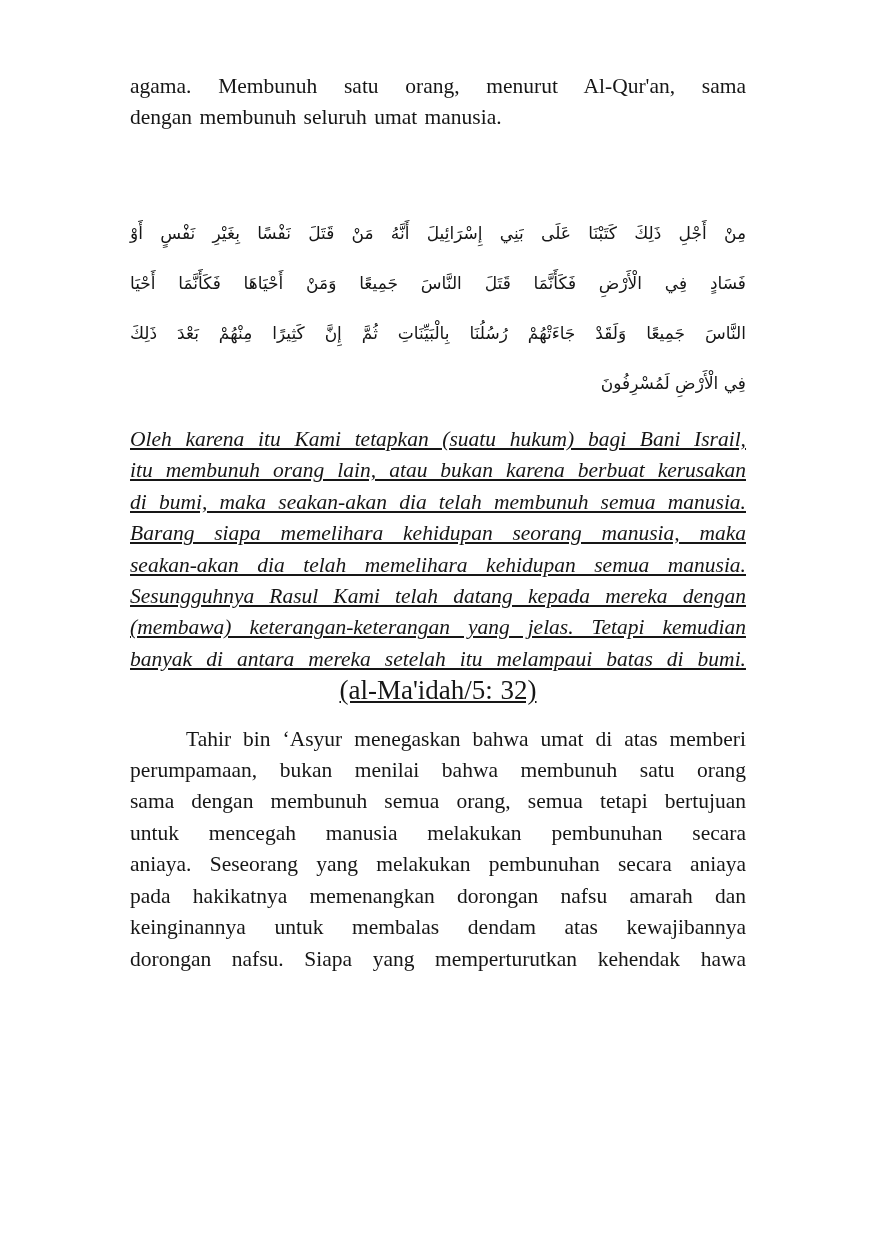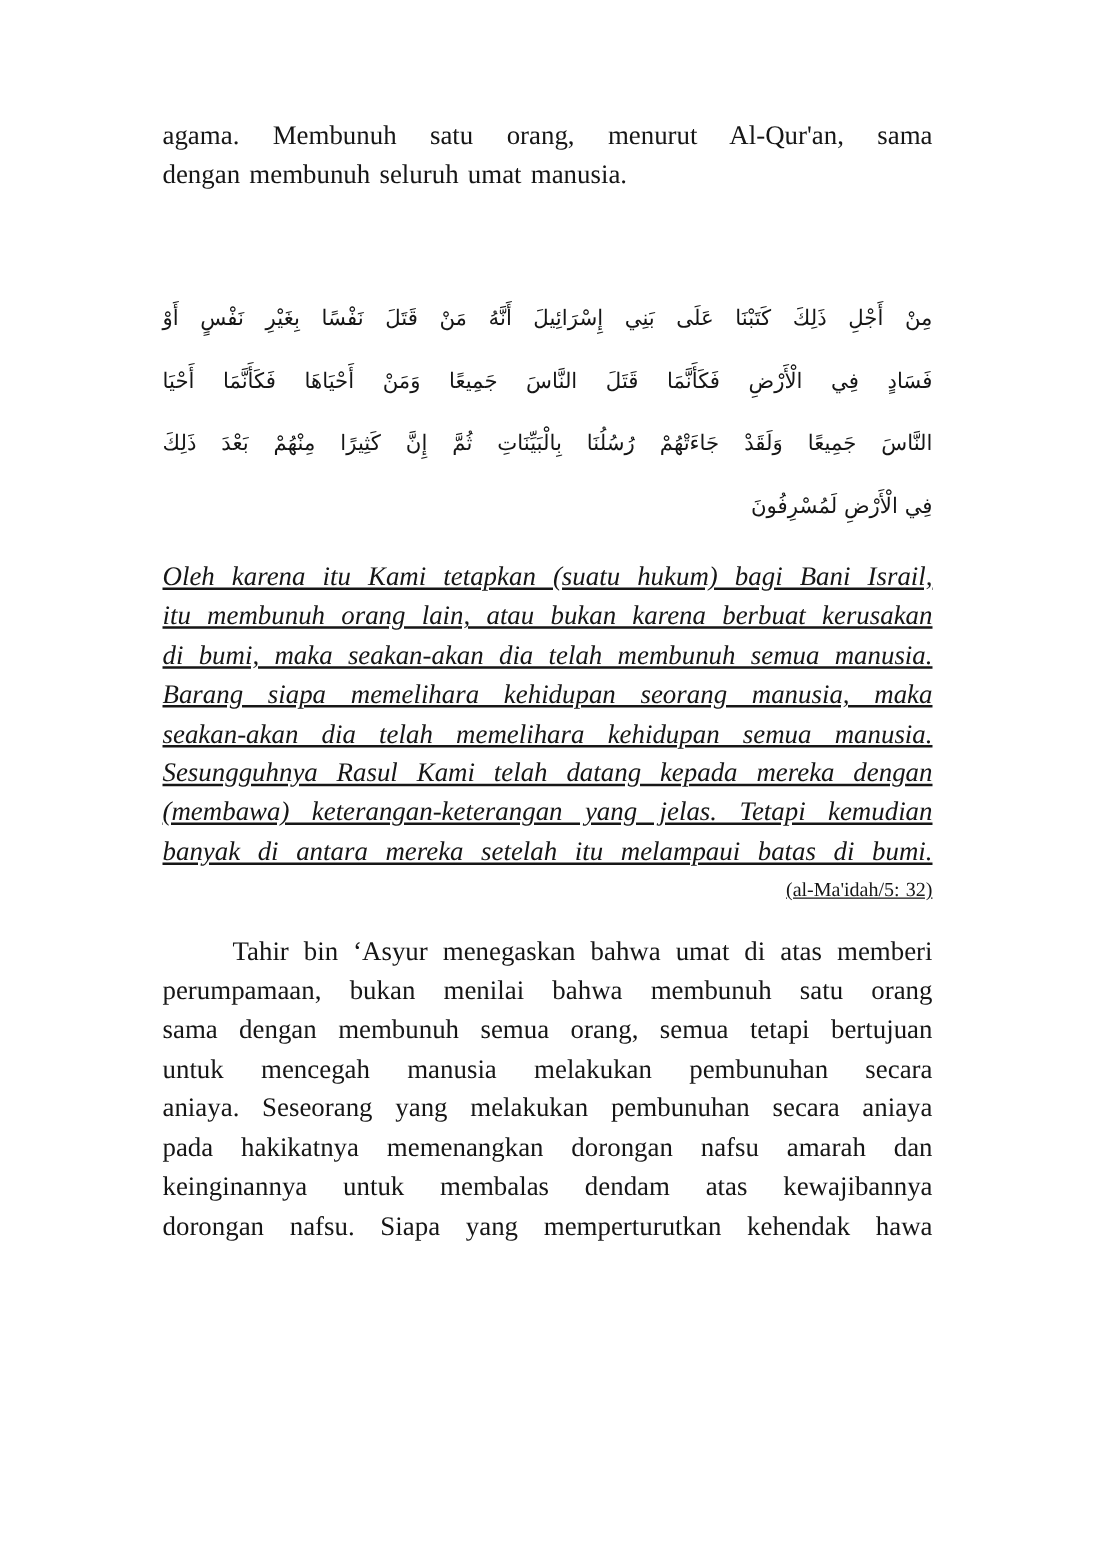--- a/index.html
+++ b/index.html
@@ -7,21 +7,21 @@
     padding: 0;
     background: #ffffff;
   }
   .page {
     position: relative;
     width: 875px;
     height: 1240px;
     background: #ffffff;
     color: #161616;
     box-sizing: border-box;
-    padding: 93px 129px 0 130px;
+    padding: 71px 129px 0 130px;
     font-family: "Liberation Serif", "DejaVu Serif", serif;
     overflow: hidden;
   }
   .content {
     width: 616px;
   }
   .line {
     text-align: justify;
     text-align-last: justify;
   }
@@ -43,22 +43,22 @@
   .translation-block {
     margin-top: 16px;
     font-style: italic;
     font-size: 21.5px;
     line-height: 31.4px;
     word-spacing: 1px;
     text-decoration: underline;
   }
   .citation-line {
     font-style: normal;
-    text-align: right;
-    font-size: 16px;
+    text-align: center;
+    font-size: 27px;
     line-height: 31.4px;
   }
   .body-paragraph {
     margin-top: 17px;
     font-size: 21.5px;
     line-height: 31.4px;
     word-spacing: 2px;
   }
   .body-paragraph .line:first-child {
     text-indent: 56px;

